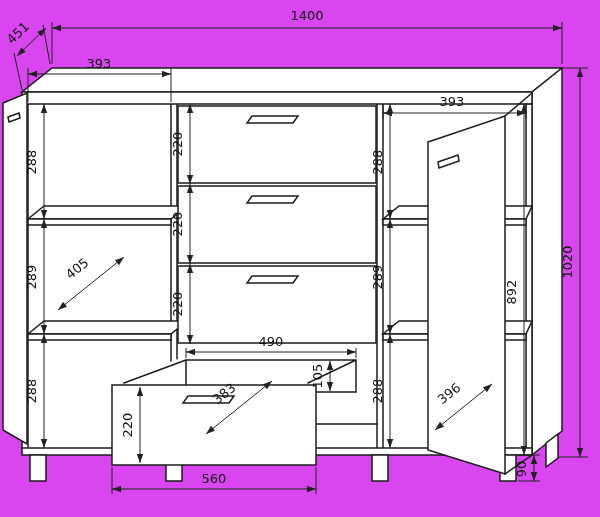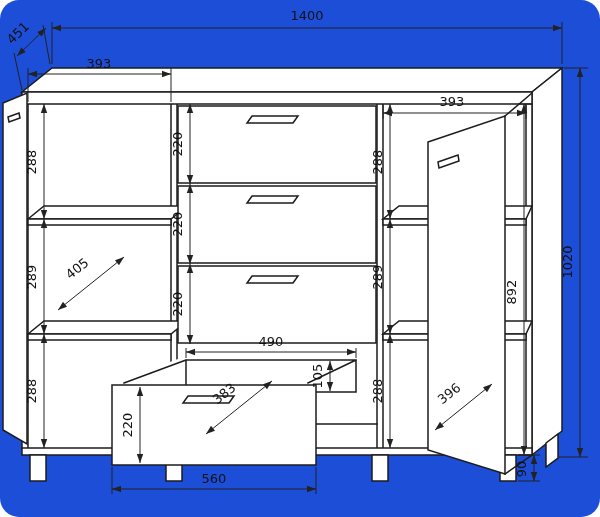--- a/index.html
+++ b/index.html
@@ -1,17 +1,17 @@
 <!DOCTYPE html>
 <html><head>
 <meta charset="utf-8">
 <style>
   html,body{margin:0;padding:0;background:#fff;}
-  .stage{position:relative;width:600px;height:517px;background:#1d4ed8;overflow:hidden;
-         font-family:"DejaVu Sans",sans-serif;border-radius:19px;}
+  .stage{position:relative;width:600px;height:517px;background:#d946ef;overflow:hidden;
+         font-family:"DejaVu Sans",sans-serif;}
   svg{display:block;}
   .struct{fill:none;stroke:#1c1c1c;stroke-width:1.5;stroke-linejoin:miter;stroke-linecap:square;}
   .structw{fill:#ffffff;stroke:#1c1c1c;stroke-width:1.5;stroke-linejoin:miter;}
   .fillonly{fill:#ffffff;stroke:none;}
   .dim{fill:none;stroke:#222222;stroke-width:1;}
   .dt{font:13px "DejaVu Sans",sans-serif;fill:#111111;}
 </style>
 </head>
 <body>
 

